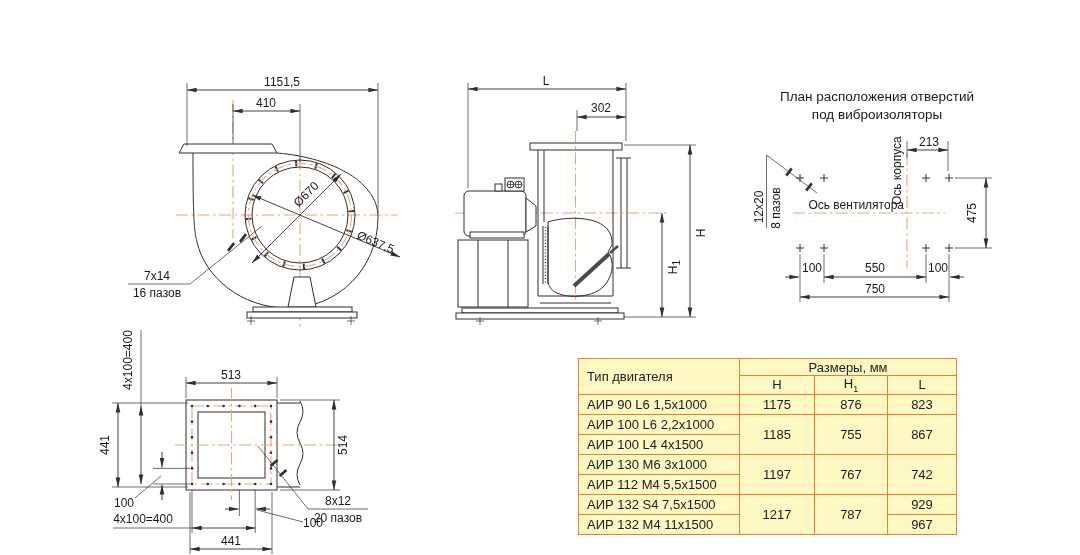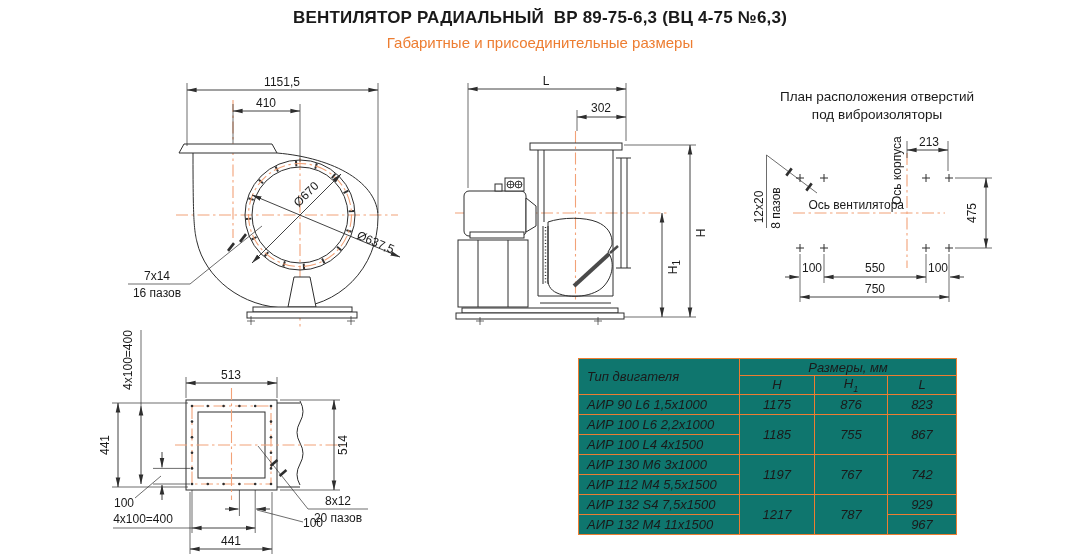--- a/index.html
+++ b/index.html
@@ -12,37 +12,33 @@
   svg .ttl{font-size:13.5px;}
   .ln{stroke:#2e2e2e;stroke-width:1;fill:none;}
   .lnf{stroke:#2e2e2e;stroke-width:1;fill:#fff;}
   .ext{stroke:#2e2e2e;stroke-width:.7;fill:none;}
   .dim{stroke:#2e2e2e;stroke-width:.9;fill:none;}
   .cl{stroke:#f2a278;stroke-width:1.1;fill:none;stroke-dasharray:12 3.5 2.5 3.5;}
   .tick{stroke:#2e2e2e;stroke-width:2.6;}
   .dot{fill:#2e2e2e;}
   
   #dimtable{position:absolute;left:578px;top:358px;}
-  #dimtable table{border-collapse:collapse;background:#0f766e;font-style:italic;}
+  #dimtable table{border-collapse:collapse;background:#fef9c3;}
   #dimtable td,#dimtable th{border:1.4px solid #ed7d31;font-size:13px;font-weight:normal;
        padding:0 4px;height:19px;text-align:center;white-space:nowrap;}
   #dimtable th{height:16px;}
   #dimtable .motor{width:148px;text-align:left;padding-left:8px;}
   #dimtable .ch{width:66px;} #dimtable .ch1{width:64px;margin-top:12px;} #dimtable .cl2{width:60px;}
   sub{font-size:9px;}
 </style>
 </head>
 <body>
 
 <div id="canvas">
 
-  <div id="hdr">
-    <div class="t">ВЕНТИЛЯТОР РАДИАЛЬНЫЙ  ВР 89-75-6,3 (ВЦ 4-75 №6,3)</div>
-    <div class="s" style="color:#ed7d31">Габаритные и присоединительные размеры</div>
-  </div>
 
   <svg width="1080" height="490" viewBox="0 65 1080 490" style="position:absolute;left:0;top:65px">
     <defs>
       <marker id="ar" viewBox="0 0 10 6" markerWidth="10" markerHeight="6" refX="9.6" refY="3" orient="auto-start-reverse" markerUnits="userSpaceOnUse">
         <path d="M0,0.7 L10,3 L0,5.3 Z" fill="#2e2e2e"></path>
       </marker>
     </defs>
 
     <g>
 

